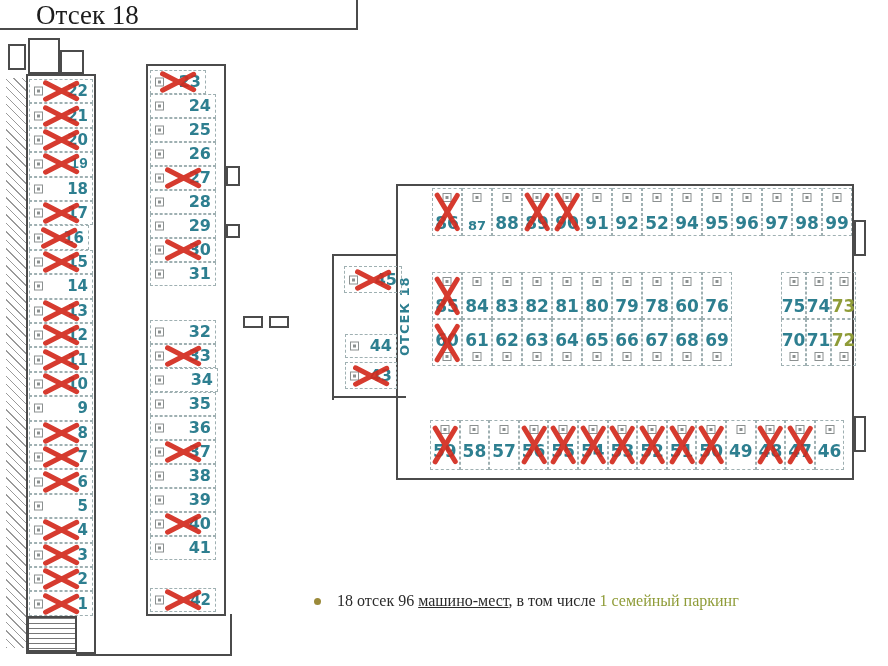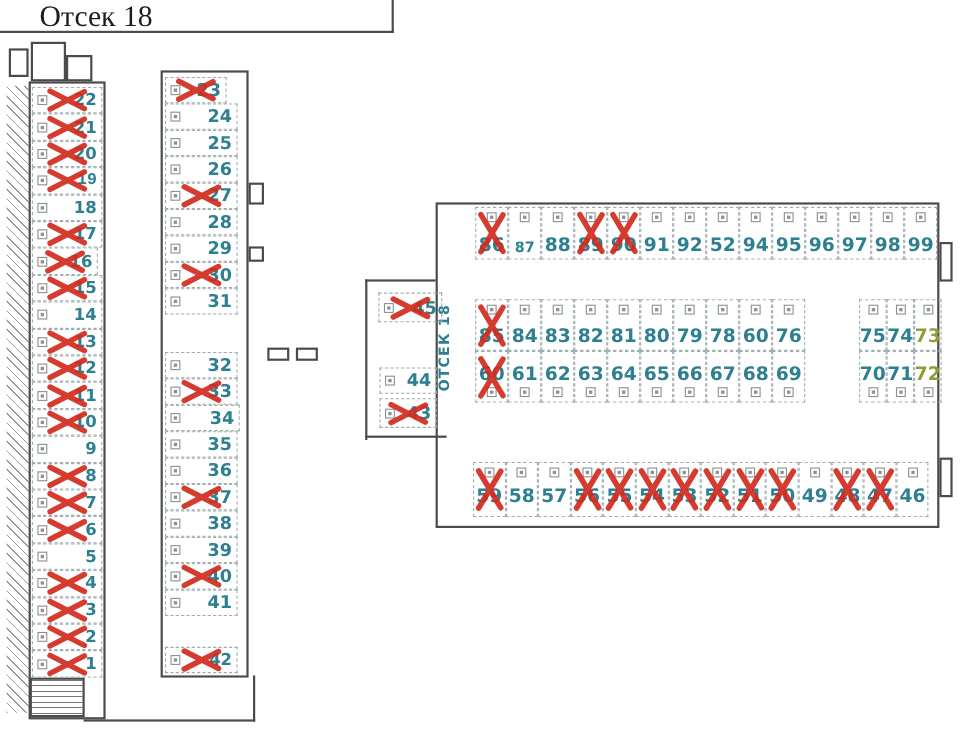--- a/index.html
+++ b/index.html
@@ -662,16 +662,20 @@
           <i class="b1"></i>
           <i class="b2"></i>
         </div>
       </div>
       <div class="space v" style="left: 814.8px; top: 420px; width: 29.6px; height: 50px;">
         <span class="icon ip-top"></span>
         <span class="num np-mid" style="font-size: 17px;">46</span>
       </div>
     </div>
 
+  <div class="legend">
+    <span class="bullet"></span>
+    <span><span>18 отсек 96 </span><span class="u">машино-мест</span><span>, в том числе </span><span class="fam">1 семейный паркинг</span></span>
+  </div>
 
   <div class="blob blob1"></div>
   <div class="blob blob2"></div>
 </div>
 
 </body></html>

